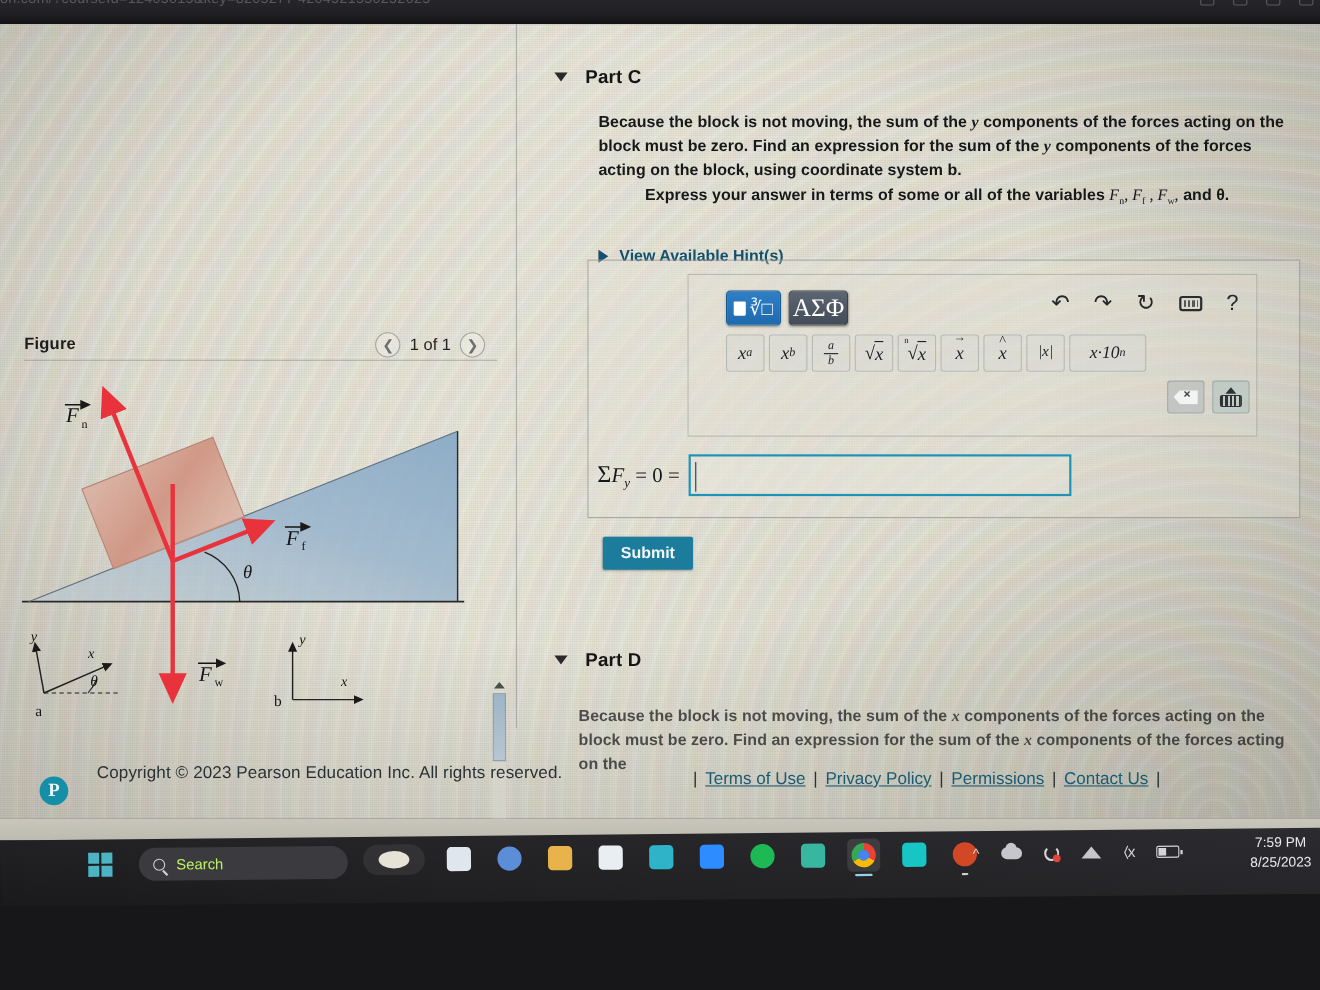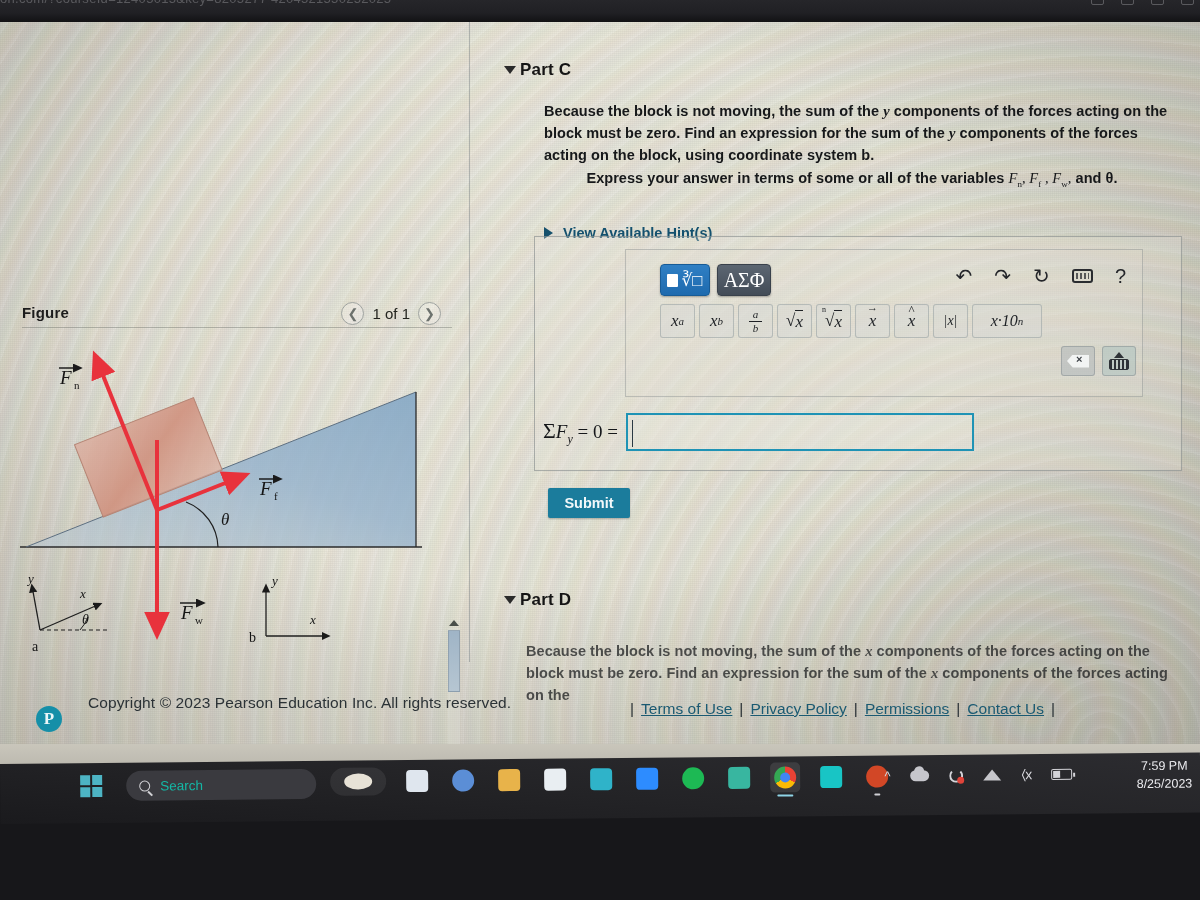--- a/index.html
+++ b/index.html
@@ -167,21 +167,21 @@
   .col-divider {
     position: absolute; left: 469px; top: 0;
     width: 1px; height: 640px;
     background: rgba(110,120,125,.45);
   }
 
   
   .content { position: absolute; left: 470px; top: 0; width: 730px; height: 660px; }
 
   .part-header {
-    position: absolute; display: flex; align-items: center; gap: 4px;
+    position: absolute; display: flex; align-items: center; gap: 16px;
   }
   .part-caret {
     width: 0; height: 0;
     border-left: 6px solid transparent;
     border-right: 6px solid transparent;
     border-top: 8px solid #2a2a2a;
   }
   .part-label { font-size: 17px; font-weight: bold; color: #151515; letter-spacing: .2px; }
 
   .prose {
@@ -239,21 +239,21 @@
   }
   .btn-sqrt .rad {
     color: #fff; font-size: 17px; font-family: "Liberation Serif", serif;
     line-height: 1;
   }
   .btn-greek {
     margin-left: 7px;
     width: 54px; height: 32px; border-radius: 4px;
     background: linear-gradient(180deg,#5c6672,#434c57);
     border: 1px solid #39414b;
-    color: #fff; font-size: 20px;
+    color: #fff; font-size: 23px;
     display: flex; align-items: center; justify-content: center;
     font-family: "Liberation Serif", serif;
     box-shadow: 0 1px 2px rgba(0,0,0,.30);
   }
   .tb-tools {
     position: absolute; right: 4px; top: 4px;
     display: flex; align-items: center; gap: 22px;
     color: #24262a;
   }
   .tb-tools .ic { font-size: 20px; line-height: 1; }
@@ -433,21 +433,21 @@
   }
   .mag {
     width: 11px; height: 11px; border: 1.7px solid #d2d2d6;
     border-radius: 50%; position: relative;
   }
   .mag::after {
     content: ""; position: absolute; right: -4px; bottom: -4px;
     width: 6px; height: 1.7px; background: #d2d2d6;
     transform: rotate(45deg);
   }
-  .search-label { color: #14b8a6; font-size: 13.5px; }
+  .search-label { color: #bef264; font-size: 13.5px; }
 
   .tray-apps {
     position: absolute; left: 330px; top: 6px;
     display: flex; align-items: center; gap: 16px;
   }
   .app { width: 30px; height: 30px; border-radius: 5px; position: relative; }
   .app.sel { background: rgba(255,255,255,.10); }
   .app.sel::after {
     content: ""; position: absolute; left: 7px; bottom: -4px;
     width: 16px; height: 2.5px; border-radius: 2px; background: #8fd4e6;

